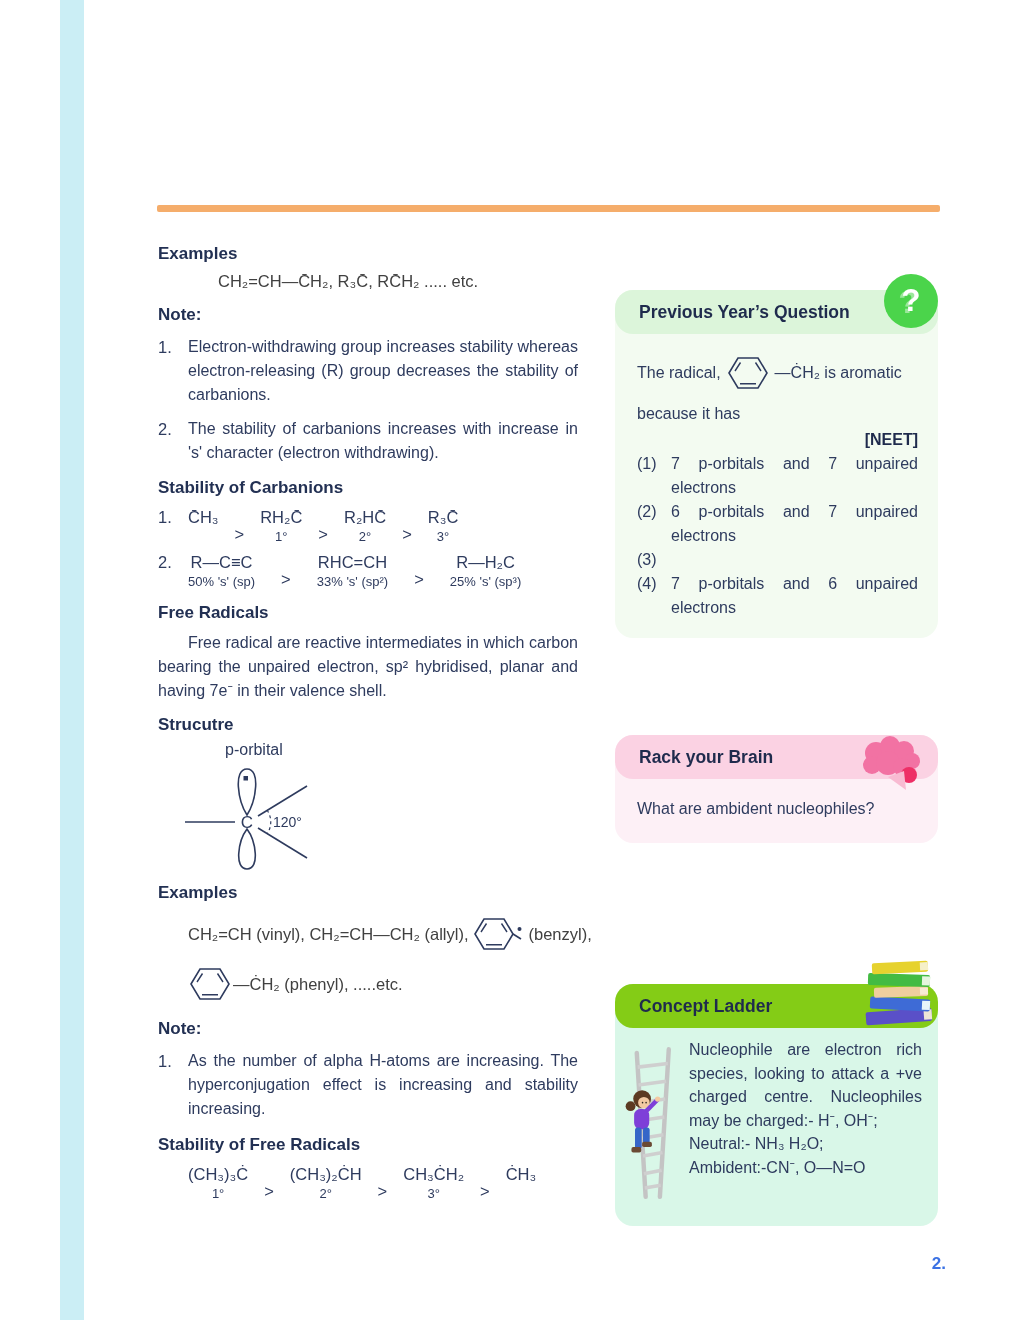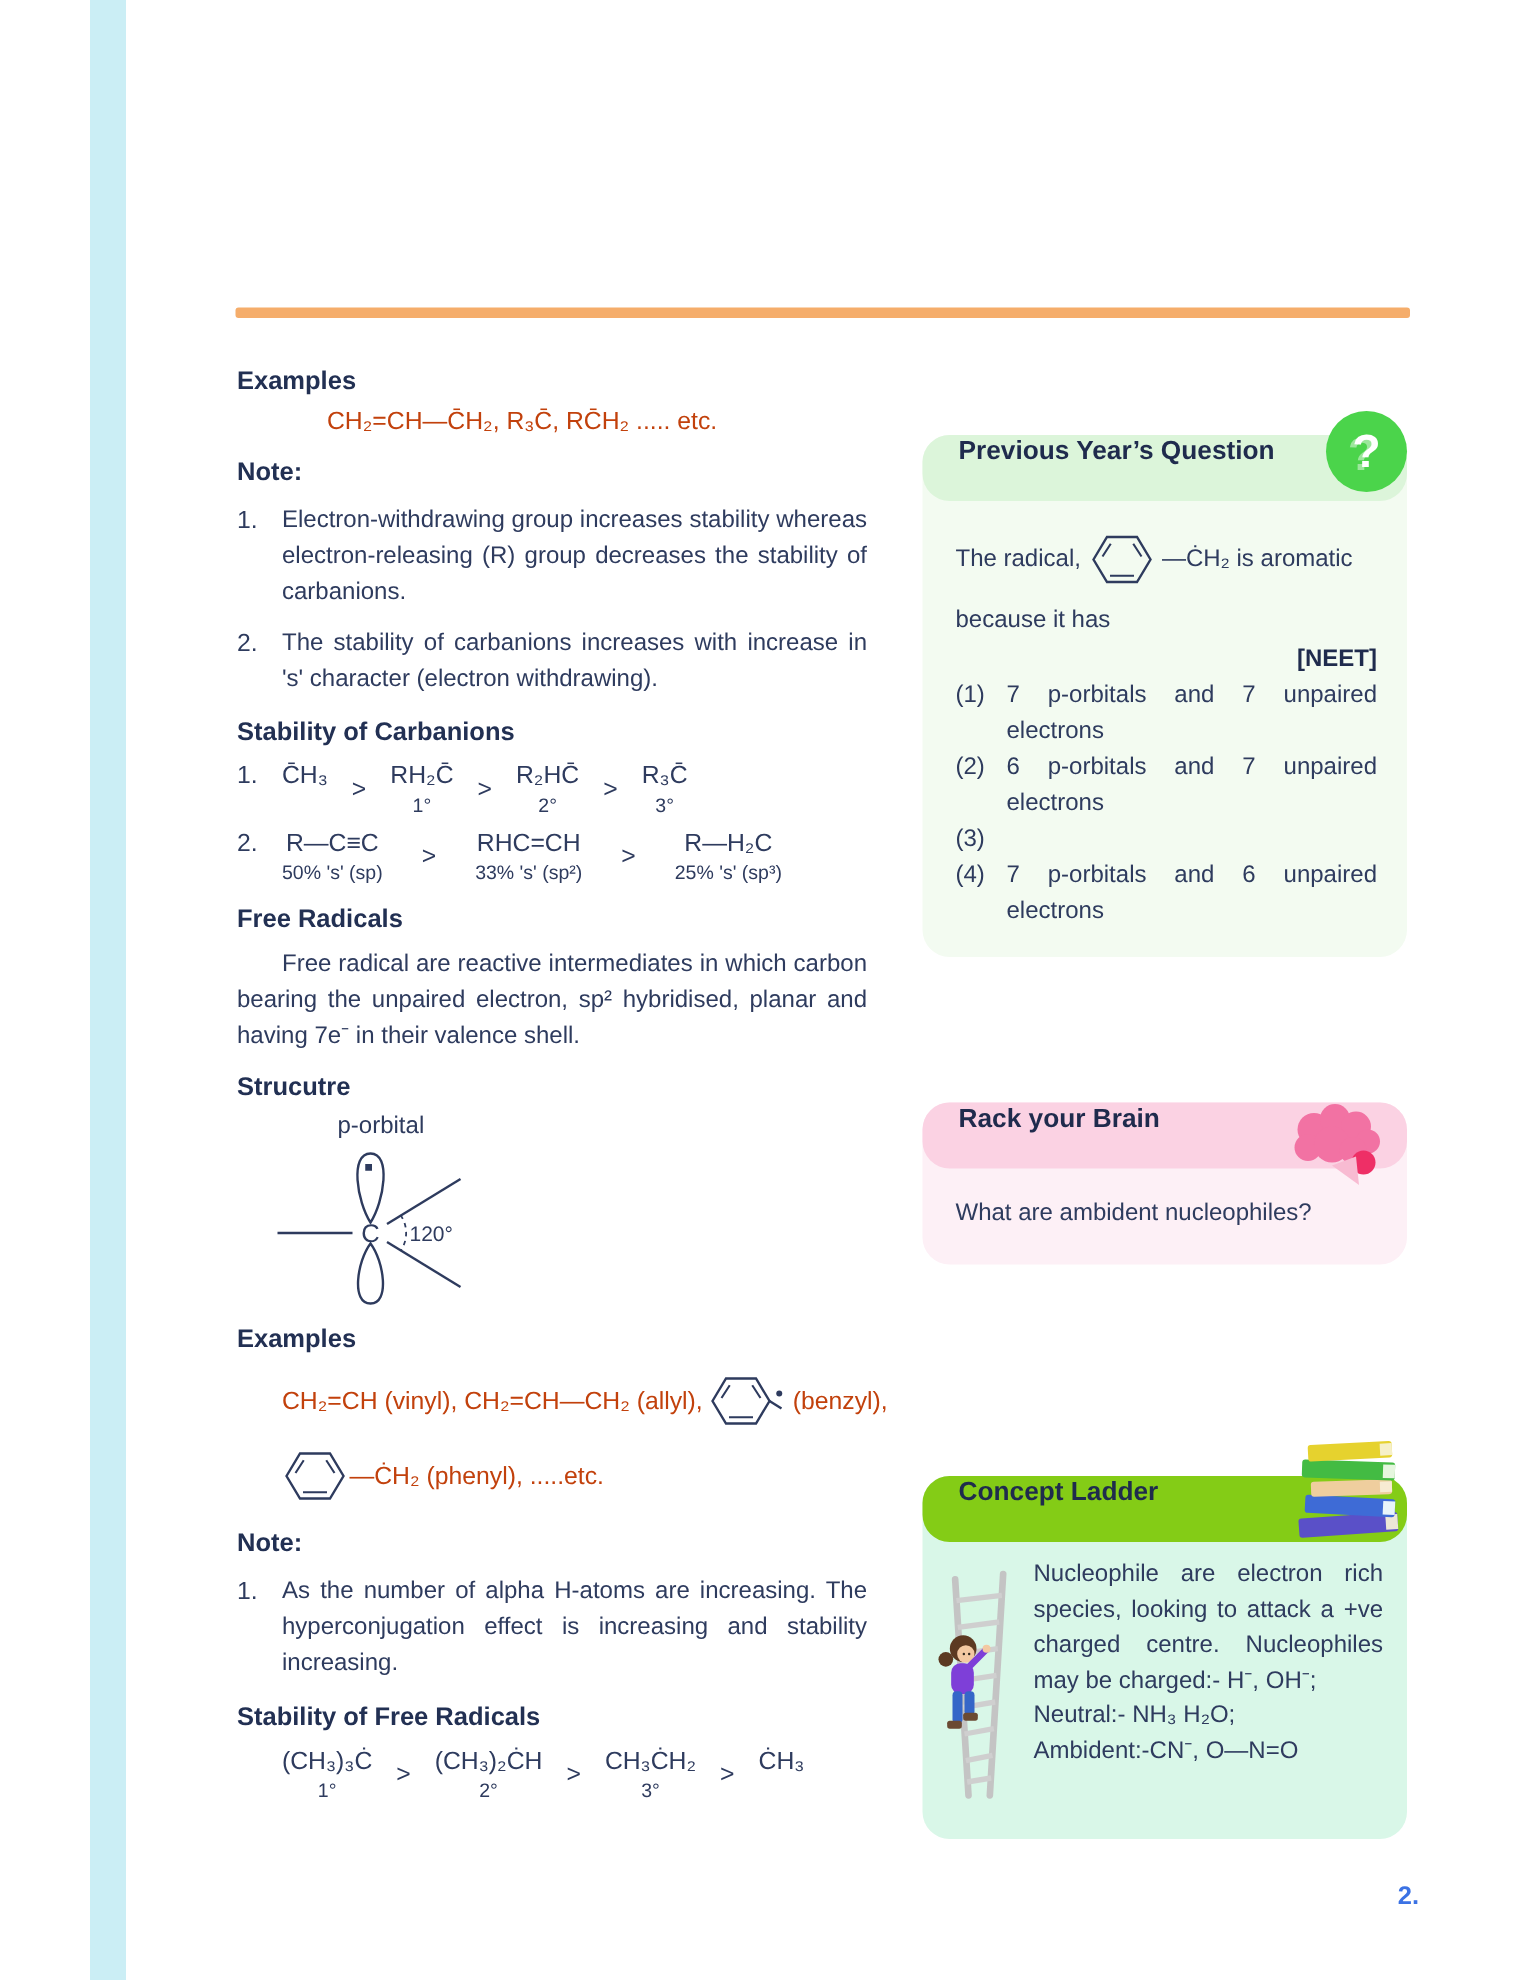--- a/index.html
+++ b/index.html
@@ -5,39 +5,39 @@
   html,body{margin:0;padding:0;background:#ffffff;}
   .page{position:relative;width:1020px;height:1320px;background:#ffffff;overflow:hidden;
         font-family:"Liberation Sans", sans-serif;color:#2E3B5E;}
   .stripe{position:absolute;left:60px;top:0;width:24px;height:1320px;background:#CBEEF5;}
   .topbar{position:absolute;left:157px;top:205px;width:783px;height:7px;background:#F5AD6B;border-radius:2px;}
 
   
   .leftcol{position:absolute;left:158px;top:244px;width:420px;}
   .h{font-weight:bold;font-size:17px;color:#223053;margin:0;}
   .bodytxt{font-size:16px;line-height:24px;text-align:justify;color:#2E3B5E;}
-  .formula{font-size:16.5px;color:#c2410c;}
+  .formula{font-size:16.5px;color:#404040;}
   .indent{padding-left:60px;}
   .li{display:flex;margin-top:10px;}
   .li .num{width:30px;flex-shrink:0;font-size:16.5px;line-height:24px;}
   .li .txt{flex:1;}
   .chainrow{display:flex;margin-top:8px;}
   .chainrow .num{width:30px;flex-shrink:0;font-size:16.5px;line-height:22px;}
-  .chain{display:flex;align-items:center;gap:16px;}
+  .chain{display:flex;align-items:flex-end;gap:16px;}
   .chain.wide{gap:26px;}
   .term{display:inline-flex;flex-direction:column;align-items:center;}
   .term .f{font-size:16.5px;line-height:22px;white-space:nowrap;}
   .term .lbl{font-size:13px;line-height:16px;min-height:16px;margin-top:1px;white-space:nowrap;}
   .gt{font-size:16.5px;line-height:22px;}
   .exline{display:flex;align-items:center;margin-top:12px;padding-left:30px;gap:4px;white-space:nowrap;}
   .ring{flex-shrink:0;}
 
   
   .box{position:absolute;left:615px;width:323px;border-radius:18px;}
-  .box-header{position:relative;display:flex;align-items:flex-start;height:44px;padding:0 24px;
+  .box-header{position:relative;display:flex;align-items:center;height:44px;padding:0 24px;
               border-radius:18px;font-weight:bold;font-size:17.5px;color:#1F2B4D;box-sizing:border-box;}
   .box-body{padding:14px 20px 18px 22px;font-size:16px;line-height:24px;}
   .pyq{top:290px;background:#F3FBF1;}
   .pyq .box-header{background:#DCF5DA;}
   .rack{top:735px;background:#FDF0F6;}
   .rack .box-header{background:#FBD2E3;}
   .concept{top:984px;background:#D9F7E8;}
   .concept .box-header{background:#84cc16;}
   .qicon{position:absolute;top:-16px;right:0;width:54px;height:54px;border-radius:50%;
          background:#4BD44B;color:#ffffff;font-weight:bold;font-size:31px;

